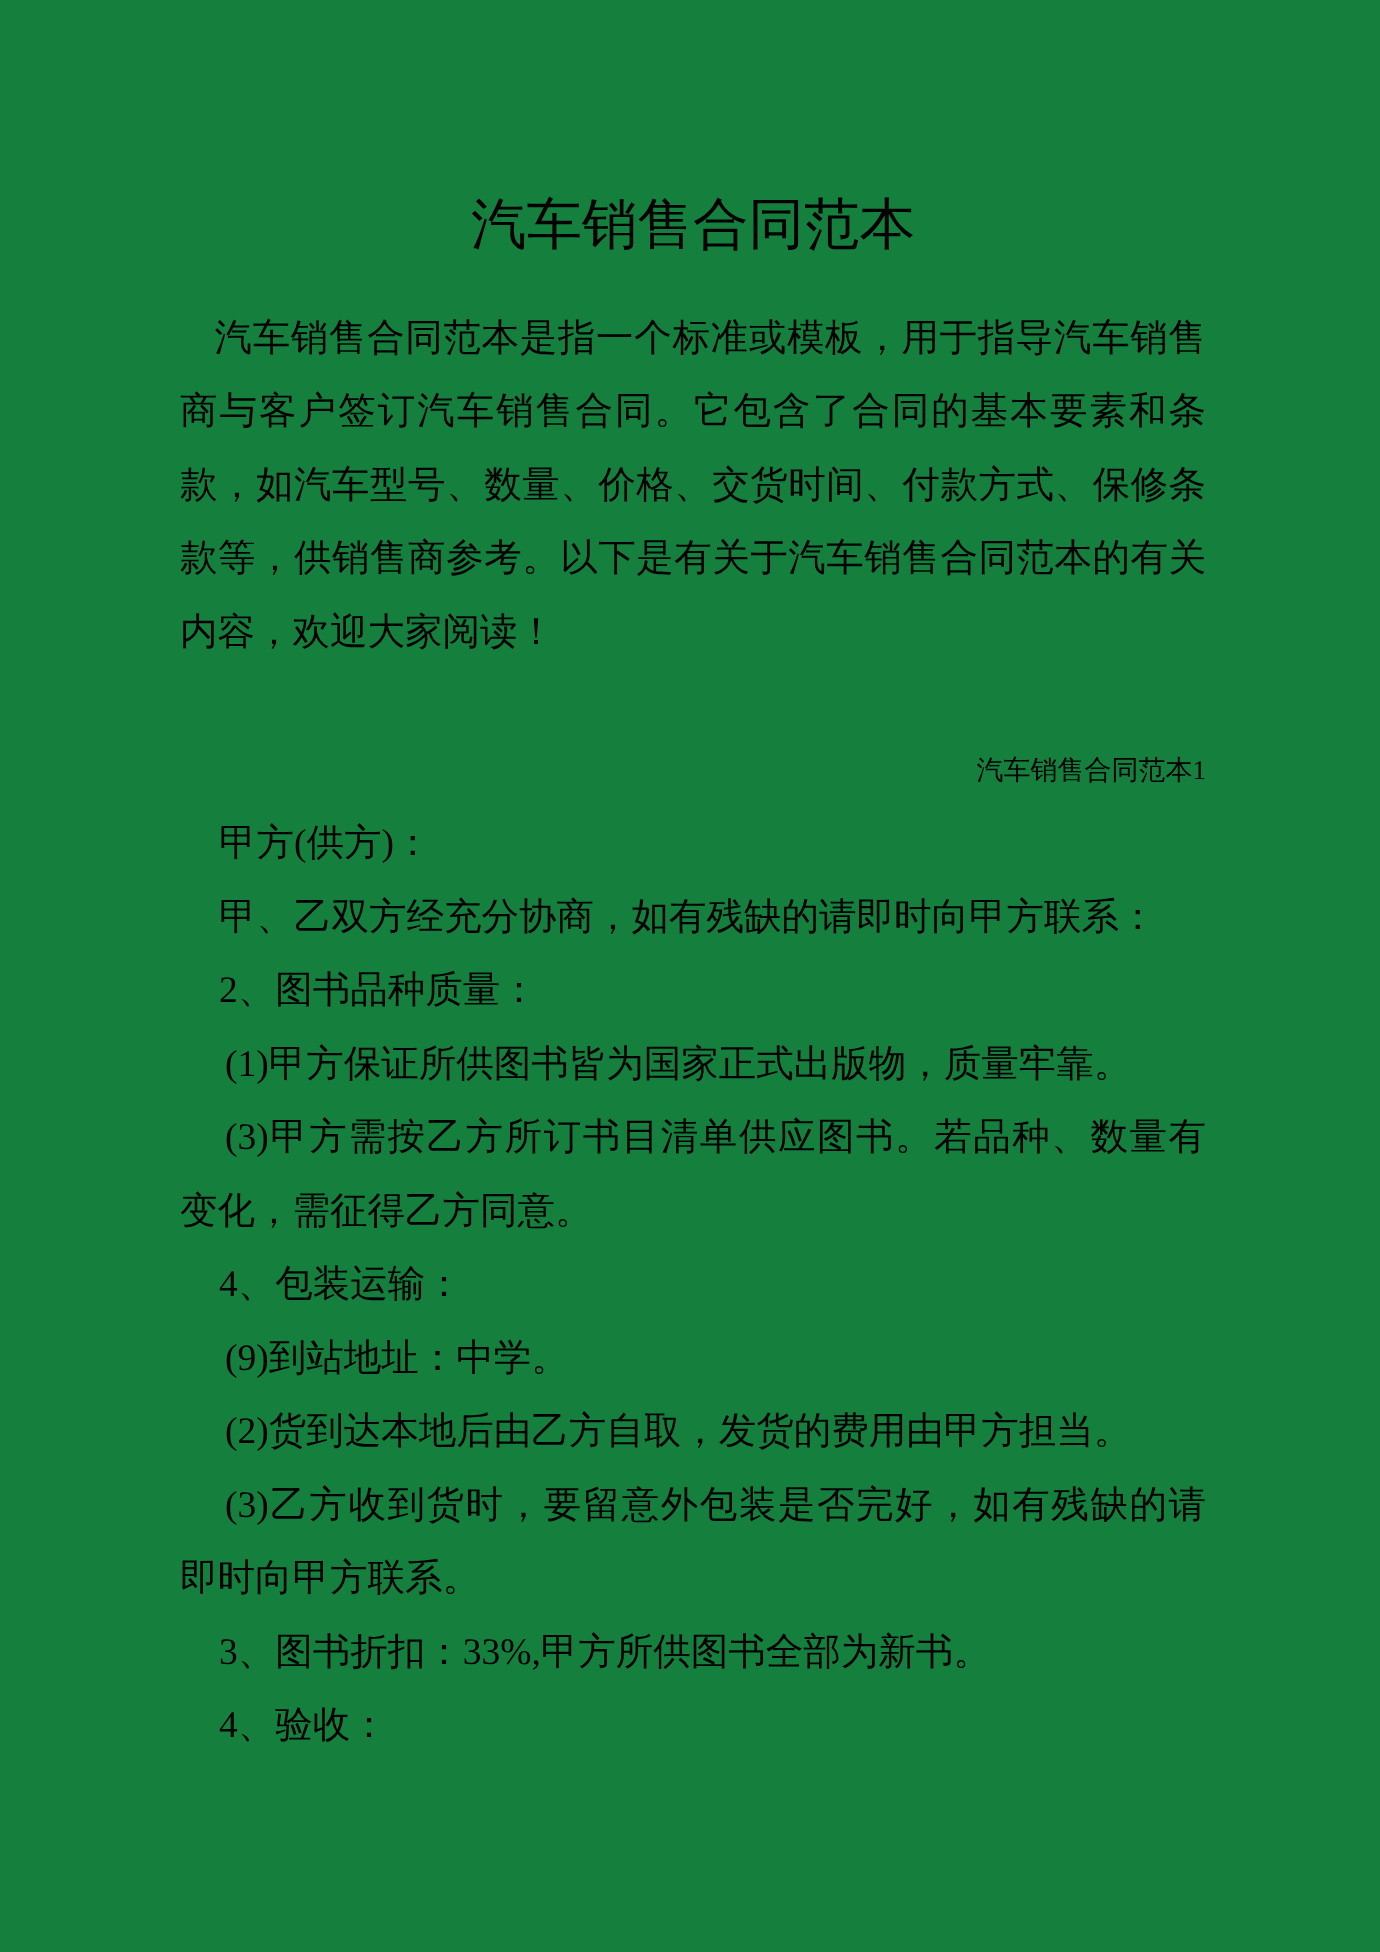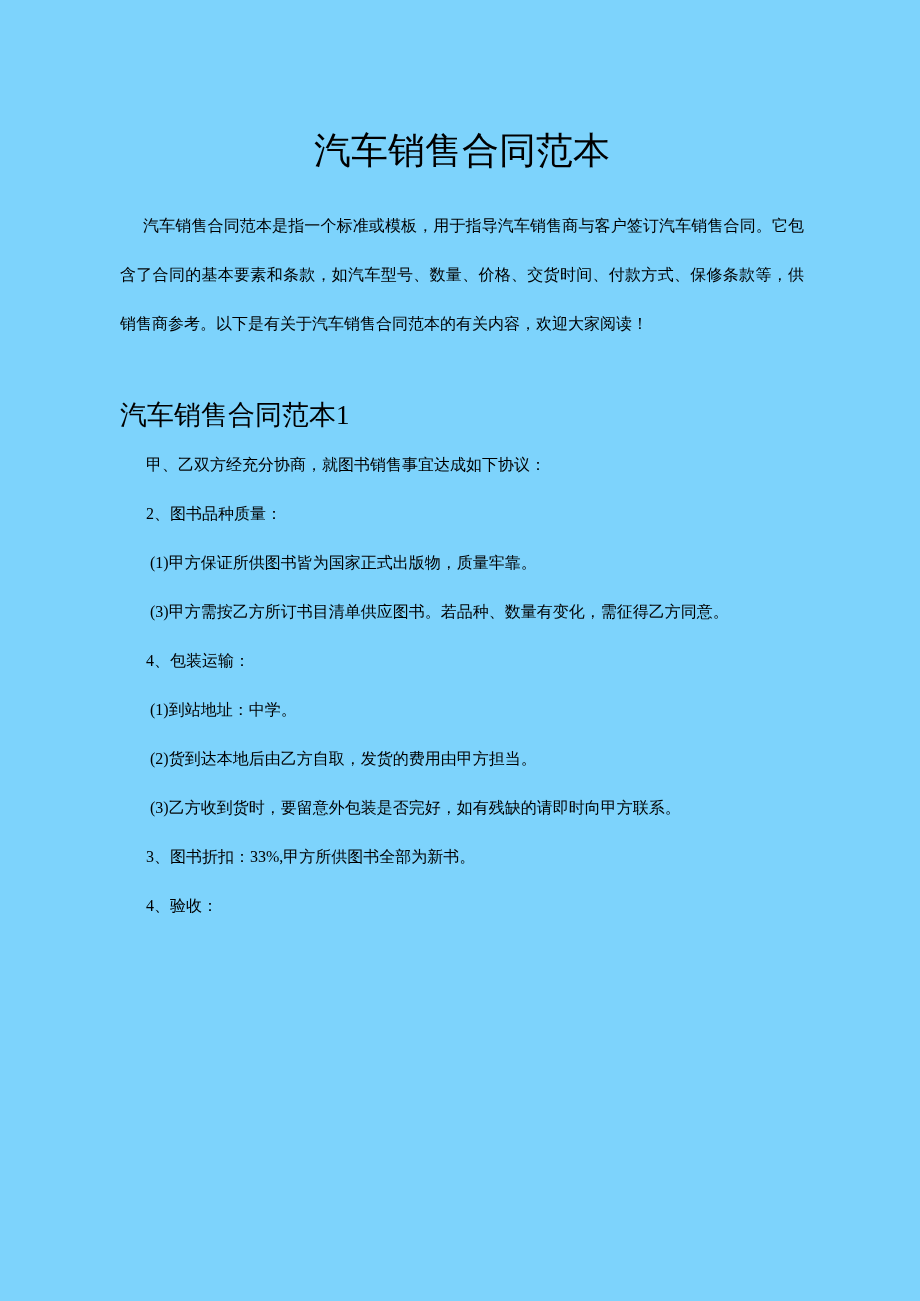--- a/index.html
+++ b/index.html
@@ -2,67 +2,68 @@
 <html><head>
 <meta charset="utf-8">
 <style>
   * { margin: 0; padding: 0; box-sizing: border-box; }
   html, body { background: #ffffff; }
   .page {
     position: relative;
     width: 920px;
     height: 1301px;
     margin: 0 auto;
-    background: #7dd3fc;
+    background: #15803d;
     color: #000000;
     font-family: "Liberation Serif", "DejaVu Serif", serif;
     padding: 126px 116px 0 120px;
     overflow: hidden;
   }
   .doc-title {
     font-size: 37px;
     font-weight: 400;
     line-height: 50px;
     text-align: center;
     white-space: nowrap;
   }
   .body-text {
-    font-size: 16px;
+    font-size: 25px;
     line-height: 49px;
     text-align: justify;
   }
   .intro {
     margin-top: 25px;
     text-indent: 23px;
   }
   .section-heading {
     margin-top: 43px;
-    font-size: 27px;
+    font-size: 18px;
     line-height: 49px;
-    text-align: left;
+    text-align: right;
   }
   .para { margin: 0; }
   .para.item { text-indent: 26px; }
   .para.subitem { text-indent: 30px; }
 </style>
 </head>
 <body>
 
 <div class="page">
   <h1 class="doc-title">汽车销售合同范本</h1>
 
   <p class="body-text intro">汽车销售合同范本是指一个标准或模板，用于指导汽车销售商与客户签订汽车销售合同。它包含了合同的基本要素和条款，如汽车型号、数量、价格、交货时间、付款方式、保修条款等，供销售商参考。以下是有关于汽车销售合同范本的有关内容，欢迎大家阅读！</p>
 
   <p class="section-heading">汽车销售合同范本1</p>
 
   <div id="contract-body">
-      <p class="body-text para item">甲、乙双方经充分协商，就图书销售事宜达成如下协议：</p>
+      <p class="body-text para item">甲方(供方)：</p>
+      <p class="body-text para item">甲、乙双方经充分协商，如有残缺的请即时向甲方联系：</p>
       <p class="body-text para item">2、图书品种质量：</p>
       <p class="body-text para subitem">(1)甲方保证所供图书皆为国家正式出版物，质量牢靠。</p>
       <p class="body-text para subitem">(3)甲方需按乙方所订书目清单供应图书。若品种、数量有变化，需征得乙方同意。</p>
       <p class="body-text para item">4、包装运输：</p>
-      <p class="body-text para subitem">(1)到站地址：中学。</p>
+      <p class="body-text para subitem">(9)到站地址：中学。</p>
       <p class="body-text para subitem">(2)货到达本地后由乙方自取，发货的费用由甲方担当。</p>
       <p class="body-text para subitem">(3)乙方收到货时，要留意外包装是否完好，如有残缺的请即时向甲方联系。</p>
       <p class="body-text para item">3、图书折扣：33%,甲方所供图书全部为新书。</p>
       <p class="body-text para item">4、验收：</p>
     </div>
 </div>
 
 </body></html>

